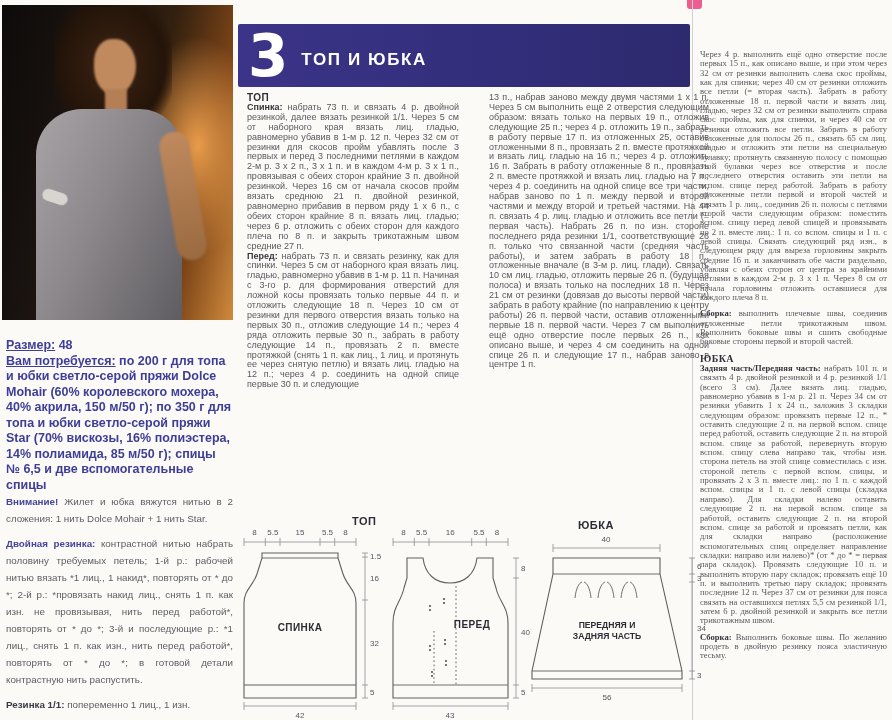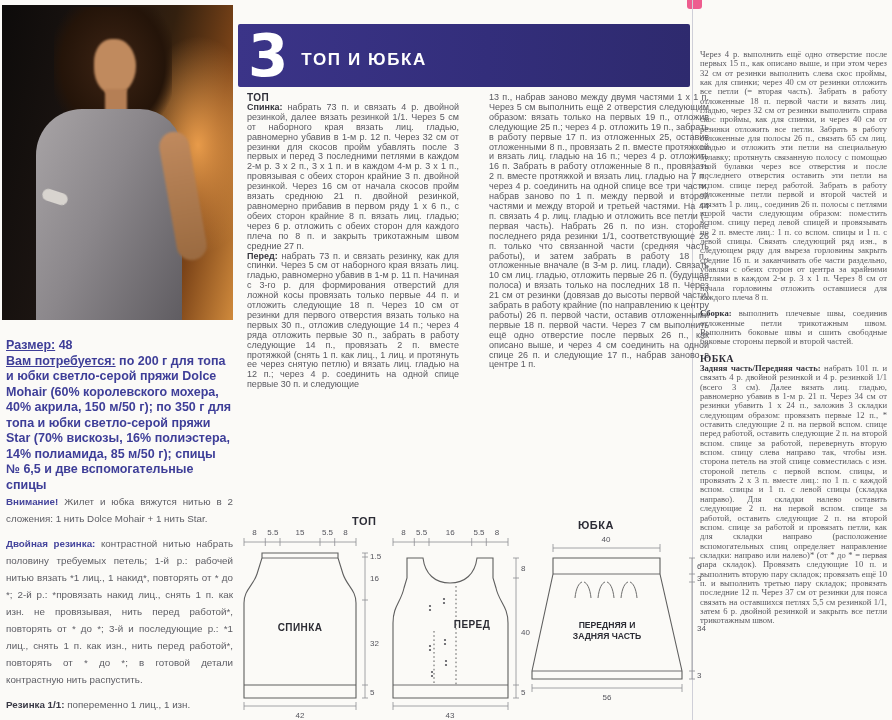--- a/index.html
+++ b/index.html
@@ -114,20 +114,21 @@
 
   <div class="col colB">
     <p>13 п., набрав заново между двумя частями 1 х 1 п. Через 5 см выполнить ещё 2 отверстия следующим образом: вязать только на первых 19 п., отложив следующие 25 п.; через 4 р. отложить 19 п., забрать в работу первые 17 п. из отложенных 25, оставив отложенными 8 п., провязать 2 п. вместе протяжкой и вязать лиц. гладью на 16 п.; через 4 р. отложить 16 п. Забрать в работу отложенные 8 п., провязать 2 п. вместе протяжкой и вязать лиц. гладью на 7 п.; через 4 р. соединить на одной спице все три части, набрав заново по 1 п. между первой и второй частями и между второй и третьей частями. На 44 п. связать 4 р. лиц. гладью и отложить все петли (= первая часть). Набрать 26 п. по изн. стороне последнего ряда резинки 1/1, соответствующие 26 п. только что связанной части (средняя часть работы), и затем забрать в работу 18 п., отложенные вначале (в 3-м р. лиц. глади). Связать 10 см лиц. гладью, отложить первые 26 п. (будущая полоса) и вязать только на последних 18 п. Через 21 см от резинки (довязав до высоты первой части) забрать в работу крайние (по направлению к центру работы) 26 п. первой части, оставив отложенными первые 18 п. первой части. Через 7 см выполнить ещё одно отверстие после первых 26 п., как описано выше, и через 4 см соединить на одной спице 26 п. и следующие 17 п., набрав заново в центре 1 п.</p>
   </div>
 
   <div class="right-col">
     <p>Через 4 р. выполнить ещё одно отверстие после первых 15 п., как описано выше, и при этом через 32 см от резинки выполнить слева скос проймы, как для спинки; через 40 см от резинки отложить все петли (= вторая часть). Забрать в работу отложенные 18 п. первой части и вязать лиц. гладью, через 32 см от резинки выполнить справа скос проймы, как для спинки, и через 40 см от резинки отложить все петли. Забрать в работу отложенные для полосы 26 п., связать 65 см лиц. гладью и отложить эти петли на специальную булавку; протянуть связанную полосу с помощью этой булавки через все отверстия и после последнего отверстия оставить эти петли на вспом. спице перед работой. Забрать в работу отложенные петли первой и второй частей и связать 1 р. лиц., соединив 26 п. полосы с петлями второй части следующим образом: поместить вспом. спицу перед левой спицей и провязывать по 2 п. вместе лиц.: 1 п. со вспом. спицы и 1 п. с левой спицы. Связать следующий ряд изн., в следующем ряду для выреза горловины закрыть средние 16 п. и заканчивать обе части раздельно, убавляя с обеих сторон от центра за крайними петлями в каждом 2-м р. 3 х 1 п. Через 8 см от начала горловины отложить оставшиеся для каждого плеча 8 п.</p>
     <p><b>Сборка:</b> <span>выполнить плечевые швы, соединив отложенные петли трикотажным швом. Выполнить боковые швы и сшить свободные боковые стороны первой и второй частей.</span></p>
     <p class="h">ЮБКА</p>
     <p><b>Задняя часть/Передняя часть:</b> <span>набрать 101 п. и связать 4 р. двойной резинкой и 4 р. резинкой 1/1 (всего 3 см). Далее вязать лиц. гладью, равномерно убавив в 1-м р. 21 п. Через 34 см от резинки убавить 1 х 24 п., заложив 3 складки следующим образом: провязать первые 12 п., * оставить следующие 2 п. на первой вспом. спице перед работой, оставить следующие 2 п. на второй вспом. спице за работой, перевернуть вторую вспом. спицу слева направо так, чтобы изн. сторона петель на этой спице совместилась с изн. стороной петель с первой вспом. спицы, и провязать 2 х 3 п. вместе лиц.: по 1 п. с каждой вспом. спицы и 1 п. с левой спицы (складка направо). Для складки налево оставить следующие 2 п. на первой вспом. спице за работой, оставить следующие 2 п. на второй вспом. спице за работой и провязать петли, как для складки направо (расположение вспомогательных спиц определяет направление складки: направо или налево)* (от * до * = первая пара складок). Провязать следующие 10 п. и выполнить вторую пару складок; провязать ещё 10 п. и выполнить третью пару складок; провязать последние 12 п. Через 37 см от резинки для пояса связать на оставшихся петлях 5,5 см резинкой 1/1, затем 6 р. двойной резинкой и закрыть все петли трикотажным швом.</span></p>
+    <p><b>Сборка:</b> <span>Выполнить боковые швы. По желанию продеть в двойную резинку пояса эластичную тесьму.</span></p>
   </div>
 
   <div class="diagrams">
     <div class="dg-label" id="lbl-top">ТОП</div>
     <div class="dg-label" id="lbl-skirt">ЮБКА</div>
 
     <svg class="dsvg" style="left:2px; top:14px;" width="146" height="192" viewBox="0 0 146 192">
       <path class="dim" d="M6,14 H118 M6,10 V18 M27.3,10 V18 M42,10 V18 M82,10 V18 M96.7,10 V18 M118,10 V18"></path>
       <text class="dimtxt" x="16.6" y="7" text-anchor="middle">8</text>
       <text class="dimtxt" x="34.8" y="7" text-anchor="middle">5.5</text>

